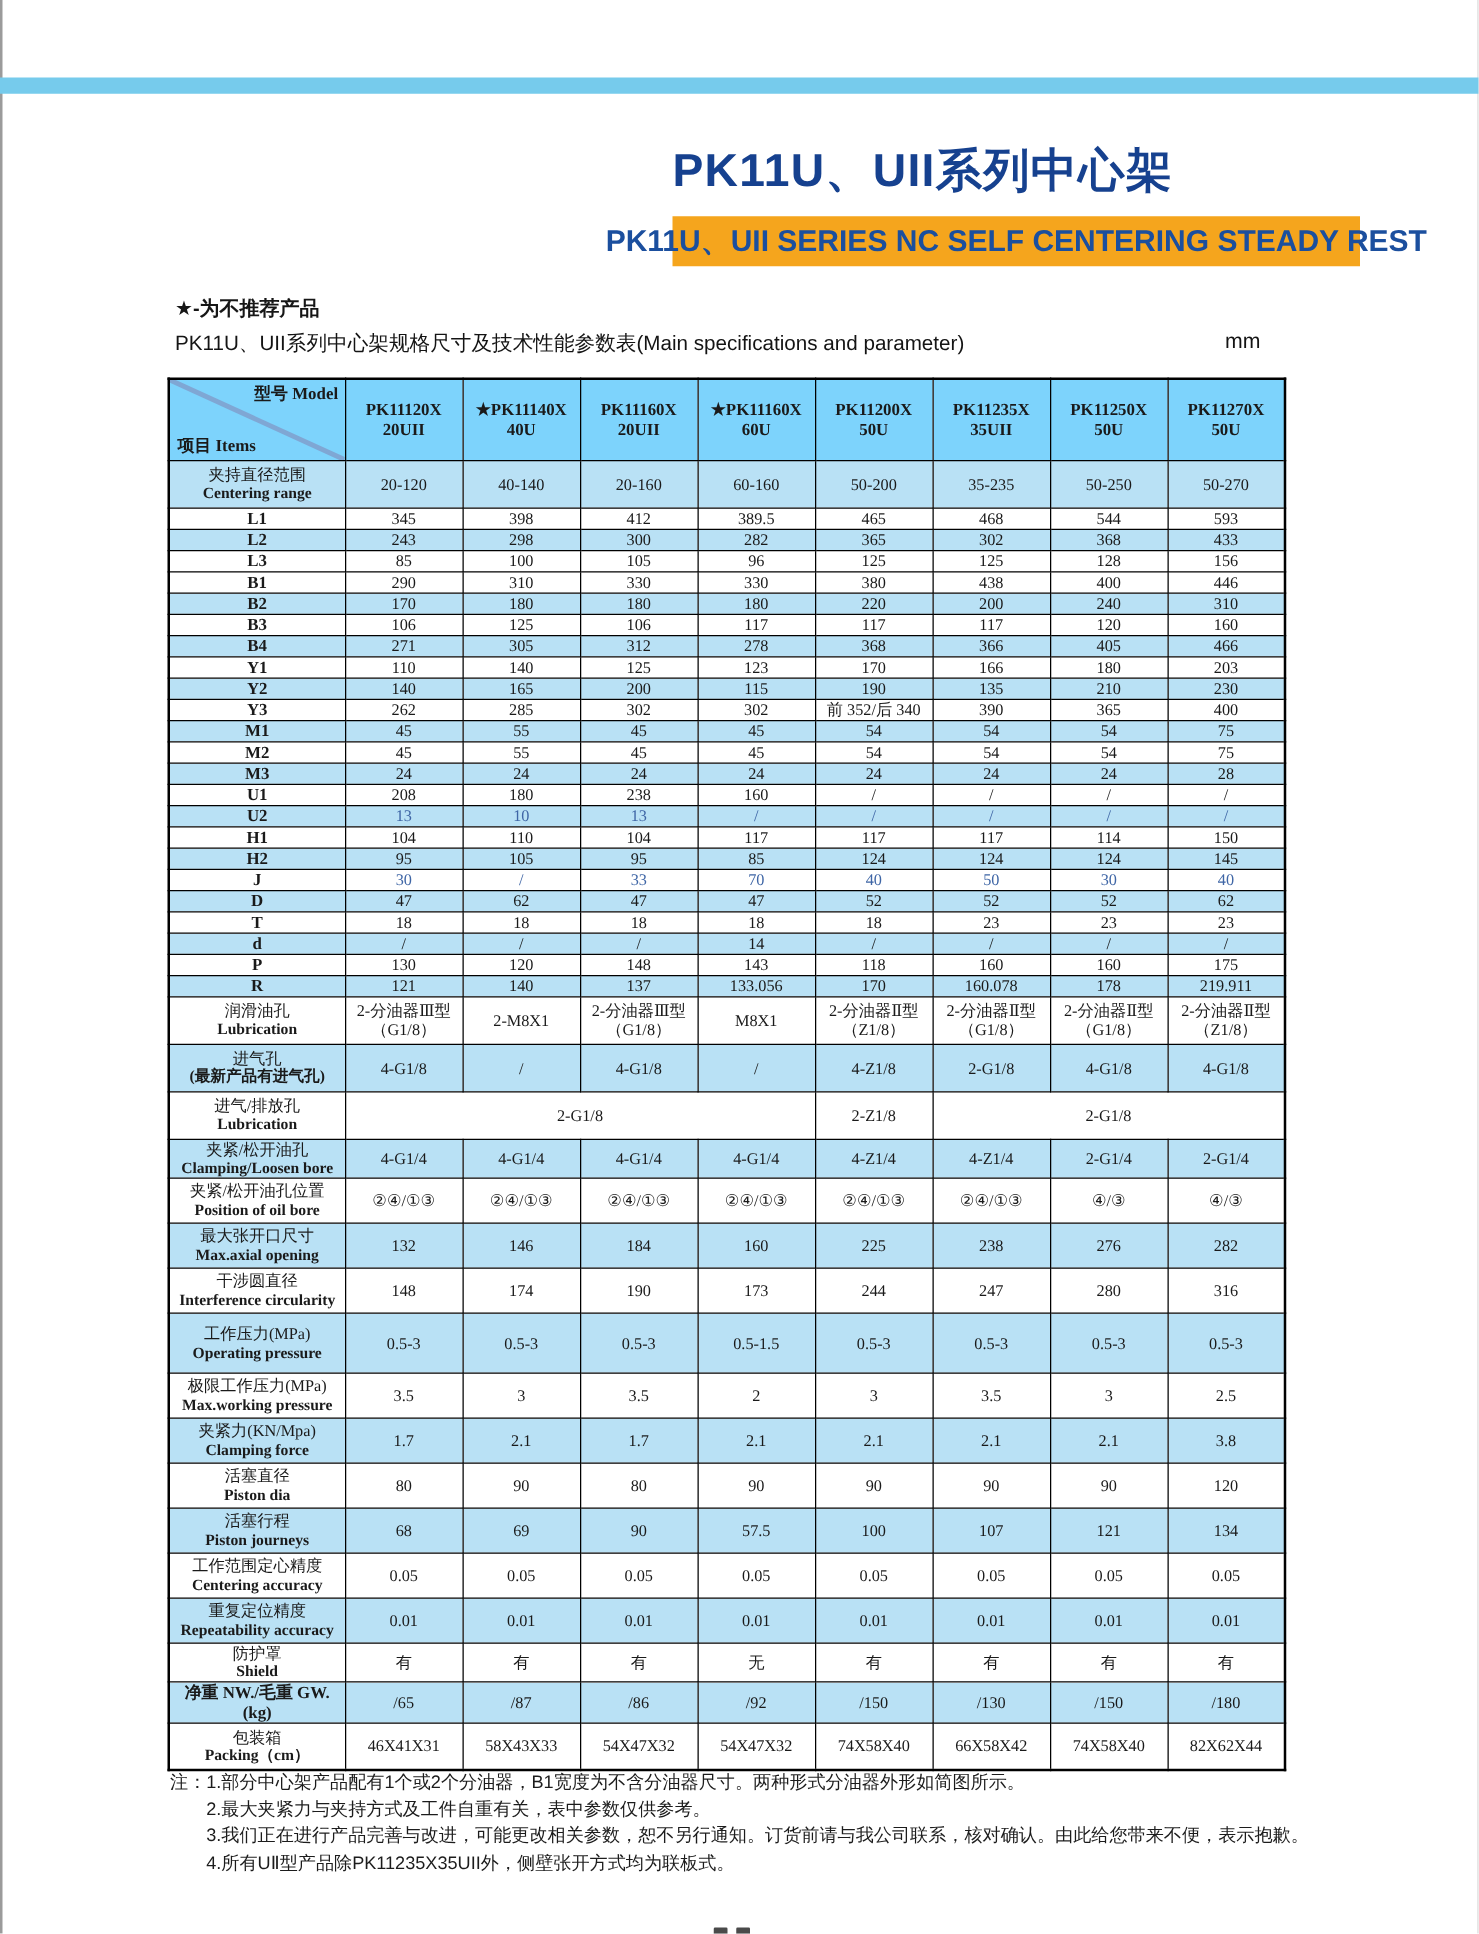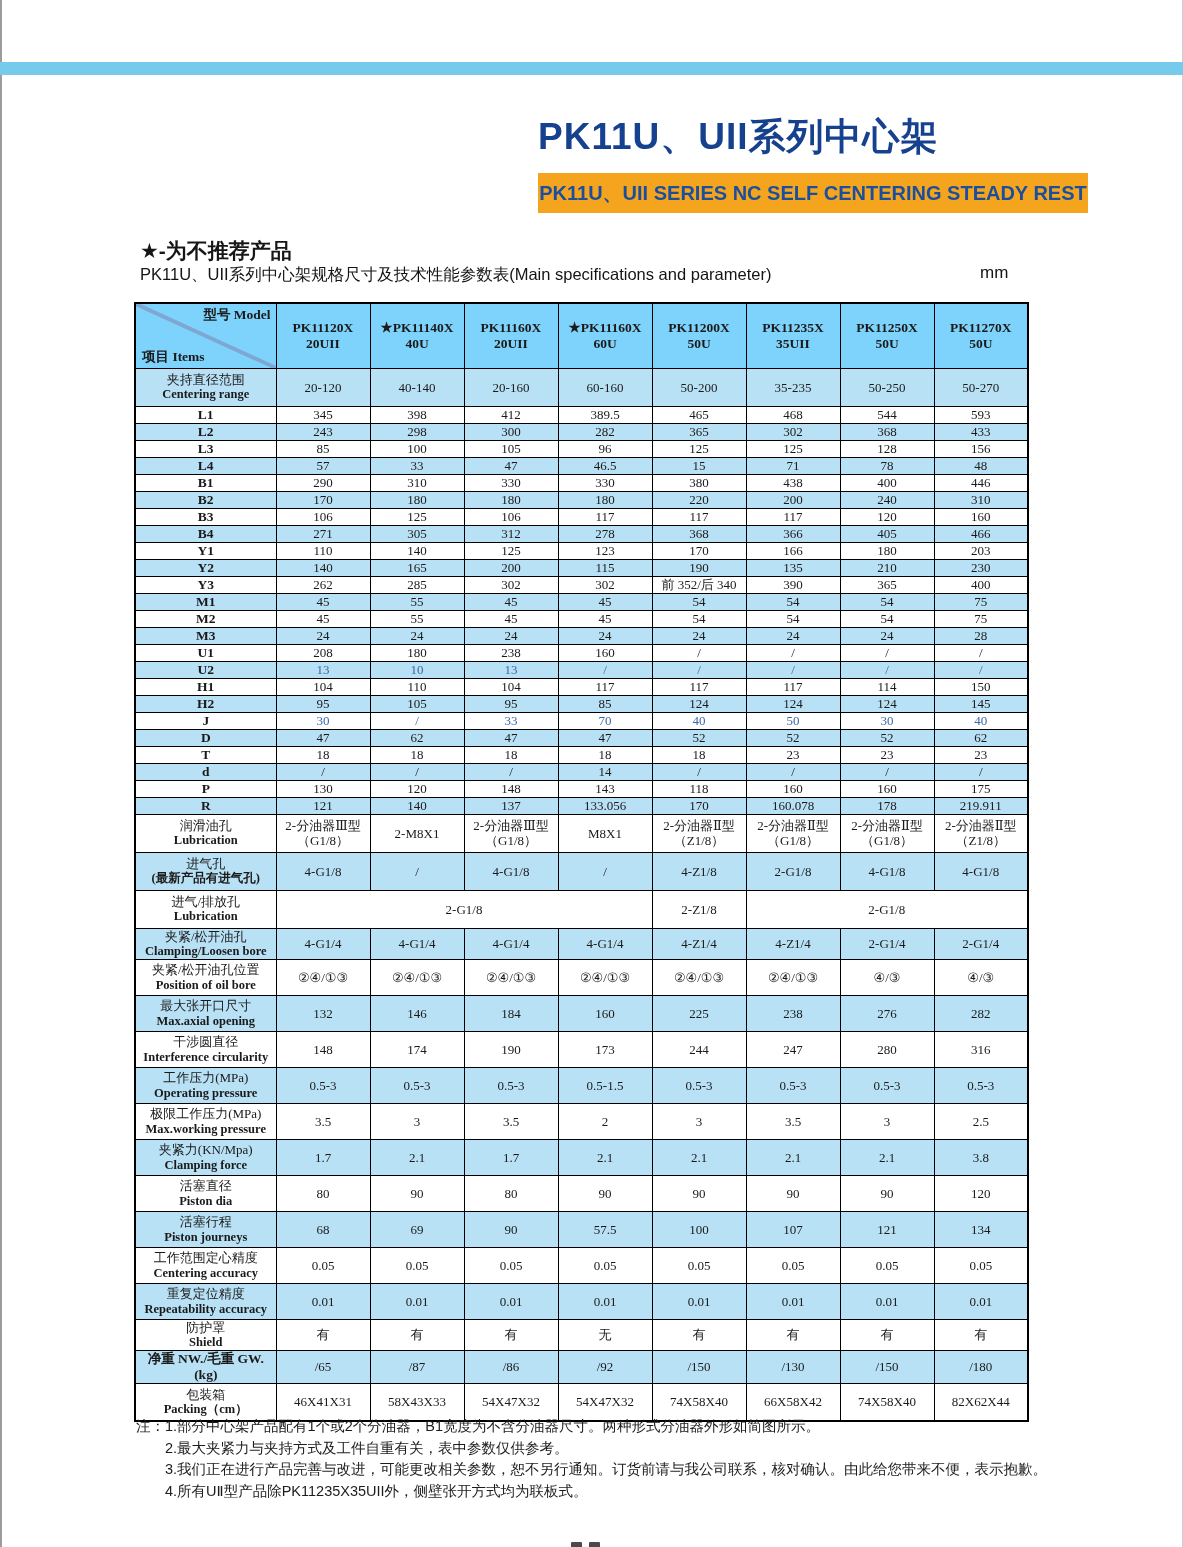--- a/index.html
+++ b/index.html
@@ -3,22 +3,22 @@
 <meta charset="utf-8">
 <style>
   html,body{margin:0;padding:0;background:#fff;}
   .page{position:relative;width:1183px;height:1547px;background:#ffffff;overflow:hidden;
         font-family:"Liberation Sans","DejaVu Sans",sans-serif;color:#111;}
   .edge-left{position:absolute;left:0;top:0;width:2px;height:100%;background:#9b9b9b;}
   .edge-right{position:absolute;right:0;top:0;width:1px;height:100%;background:#cfcfcf;}
   .topbar{position:absolute;top:62px;left:0;width:100%;height:13px;background:#76cbec;}
   .title{position:absolute;top:112px;left:538px;font-size:37px;font-weight:bold;color:#16418f;letter-spacing:1px;white-space:nowrap;}
   .banner{position:absolute;top:173px;left:538px;width:550px;height:40px;background:#f5a51d;color:#1b4f9e;
-          font-weight:bold;font-size:20px;display:flex;align-items:center;justify-content:center;white-space:nowrap;}
-  .star-note{position:absolute;top:237px;left:140px;font-size:21px;font-weight:600;color:#161616;}
+          font-weight:bold;font-size:24px;display:flex;align-items:center;justify-content:center;white-space:nowrap;}
+  .star-note{position:absolute;top:237px;left:140px;font-size:16px;font-weight:600;color:#161616;}
   .caption{position:absolute;top:264px;left:140px;font-size:16.5px;color:#141414;}
   .unit{position:absolute;top:263px;left:980px;font-size:17px;color:#141414;}
 
   table.spec{position:absolute;top:302px;left:134px;border-collapse:collapse;table-layout:fixed;
              border:2px solid #000;font-family:"Liberation Serif","DejaVu Serif",serif;}
   .spec th,.spec td{border:1px solid #000;text-align:center;vertical-align:middle;padding:0 1px;
                     font-size:13px;color:#1a1a1a;line-height:1.18;overflow:hidden;}
   .spec thead th{font-weight:bold;white-space:pre-line;font-size:13.5px;height:40px;background:#7dd3fc;}
   .spec th.corner{position:relative;background:#7dd3fc;}
   .corner svg{position:absolute;left:0;top:0;width:100%;height:100%;}
@@ -135,31 +135,20 @@
           <th class="lab"><span class="l-one">L3</span></th>
           <td>85</td>
           <td>100</td>
           <td>105</td>
           <td>96</td>
           <td>125</td>
           <td>125</td>
           <td>128</td>
           <td>156</td>
         </tr>
-        <tr class="rb" style="height: 17px;">
-          <th class="lab"><span class="l-one">L4</span></th>
-          <td>57</td>
-          <td>33</td>
-          <td>47</td>
-          <td>46.5</td>
-          <td>15</td>
-          <td>71</td>
-          <td>78</td>
-          <td>48</td>
-        </tr>
         <tr class="rw" style="height: 17px;">
           <th class="lab"><span class="l-one">B1</span></th>
           <td>290</td>
           <td>310</td>
           <td>330</td>
           <td>330</td>
           <td>380</td>
           <td>438</td>
           <td>400</td>
           <td>446</td>
@@ -465,21 +454,21 @@
           </th>
           <td>148</td>
           <td>174</td>
           <td>190</td>
           <td>173</td>
           <td>244</td>
           <td>247</td>
           <td>280</td>
           <td>316</td>
         </tr>
-        <tr class="rb" style="height: 36px; margin-top: 40px;">
+        <tr class="rb" style="height: 48px; margin-top: 40px;">
           <th class="lab">
             <span class="l-zh">工作压力(MPa)</span>
             <span class="l-en">Operating pressure</span>
           </th>
           <td>0.5-3</td>
           <td>0.5-3</td>
           <td>0.5-3</td>
           <td>0.5-1.5</td>
           <td>0.5-3</td>
           <td>0.5-3</td>

